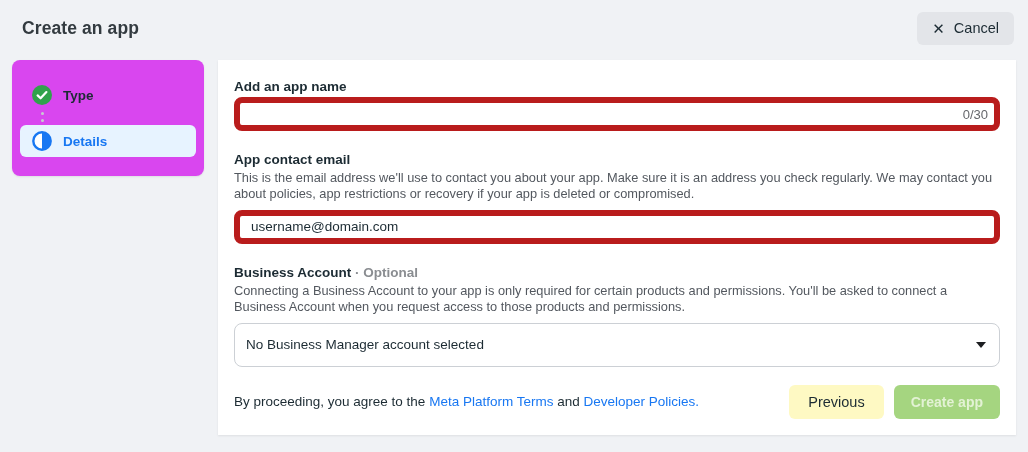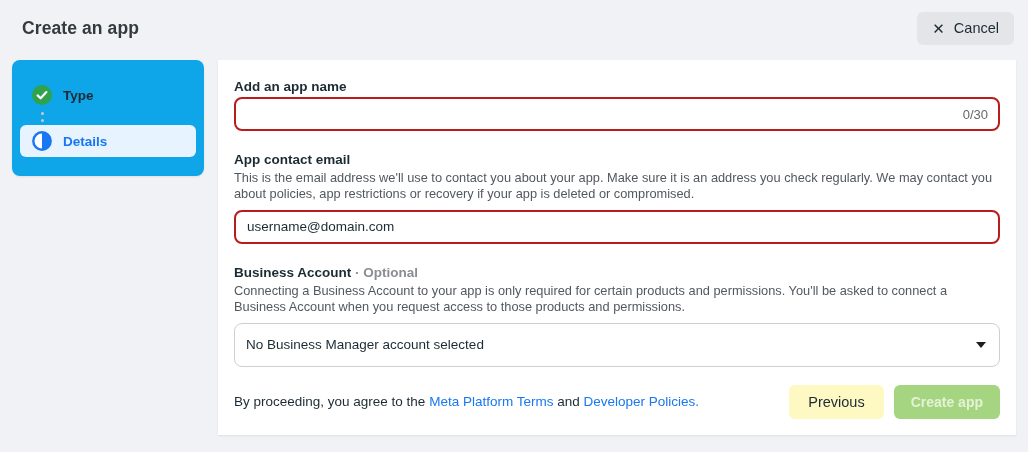--- a/index.html
+++ b/index.html
@@ -46,21 +46,21 @@
   
   .content {
     display: flex;
     align-items: flex-start;
     gap: 14px;
     padding: 4px 12px 0 12px;
   }
   
   .stepper-card {
     width: 192px;
-    background: #0ea5e9;
+    background: #d946ef;
     border-radius: 8px;
     box-shadow: 0 1px 2px rgba(0,0,0,.08);
     padding: 21px 8px 19px 8px;
     flex-shrink: 0;
   }
   .step {
     display: flex;
     align-items: center;
     gap: 11px;
     height: 28px;
@@ -109,21 +109,21 @@
     font-size: 12.8px;
     line-height: 1.25;
     color: #53585f;
     margin-bottom: 8px;
     max-width: 775px;
   }
   .input-wrap { position: relative; }
   .text-input {
     width: 100%;
     height: 34px;
-    border: 2px solid #b91c1c;
+    border: 6px solid #b91c1c;
     border-radius: 8px;
     padding: 0 52px 0 11px;
     font-family: inherit;
     font-size: 13.5px;
     color: #1c2b33;
     background: #fff;
     outline: none;
   }
   .char-counter {
     position: absolute;

